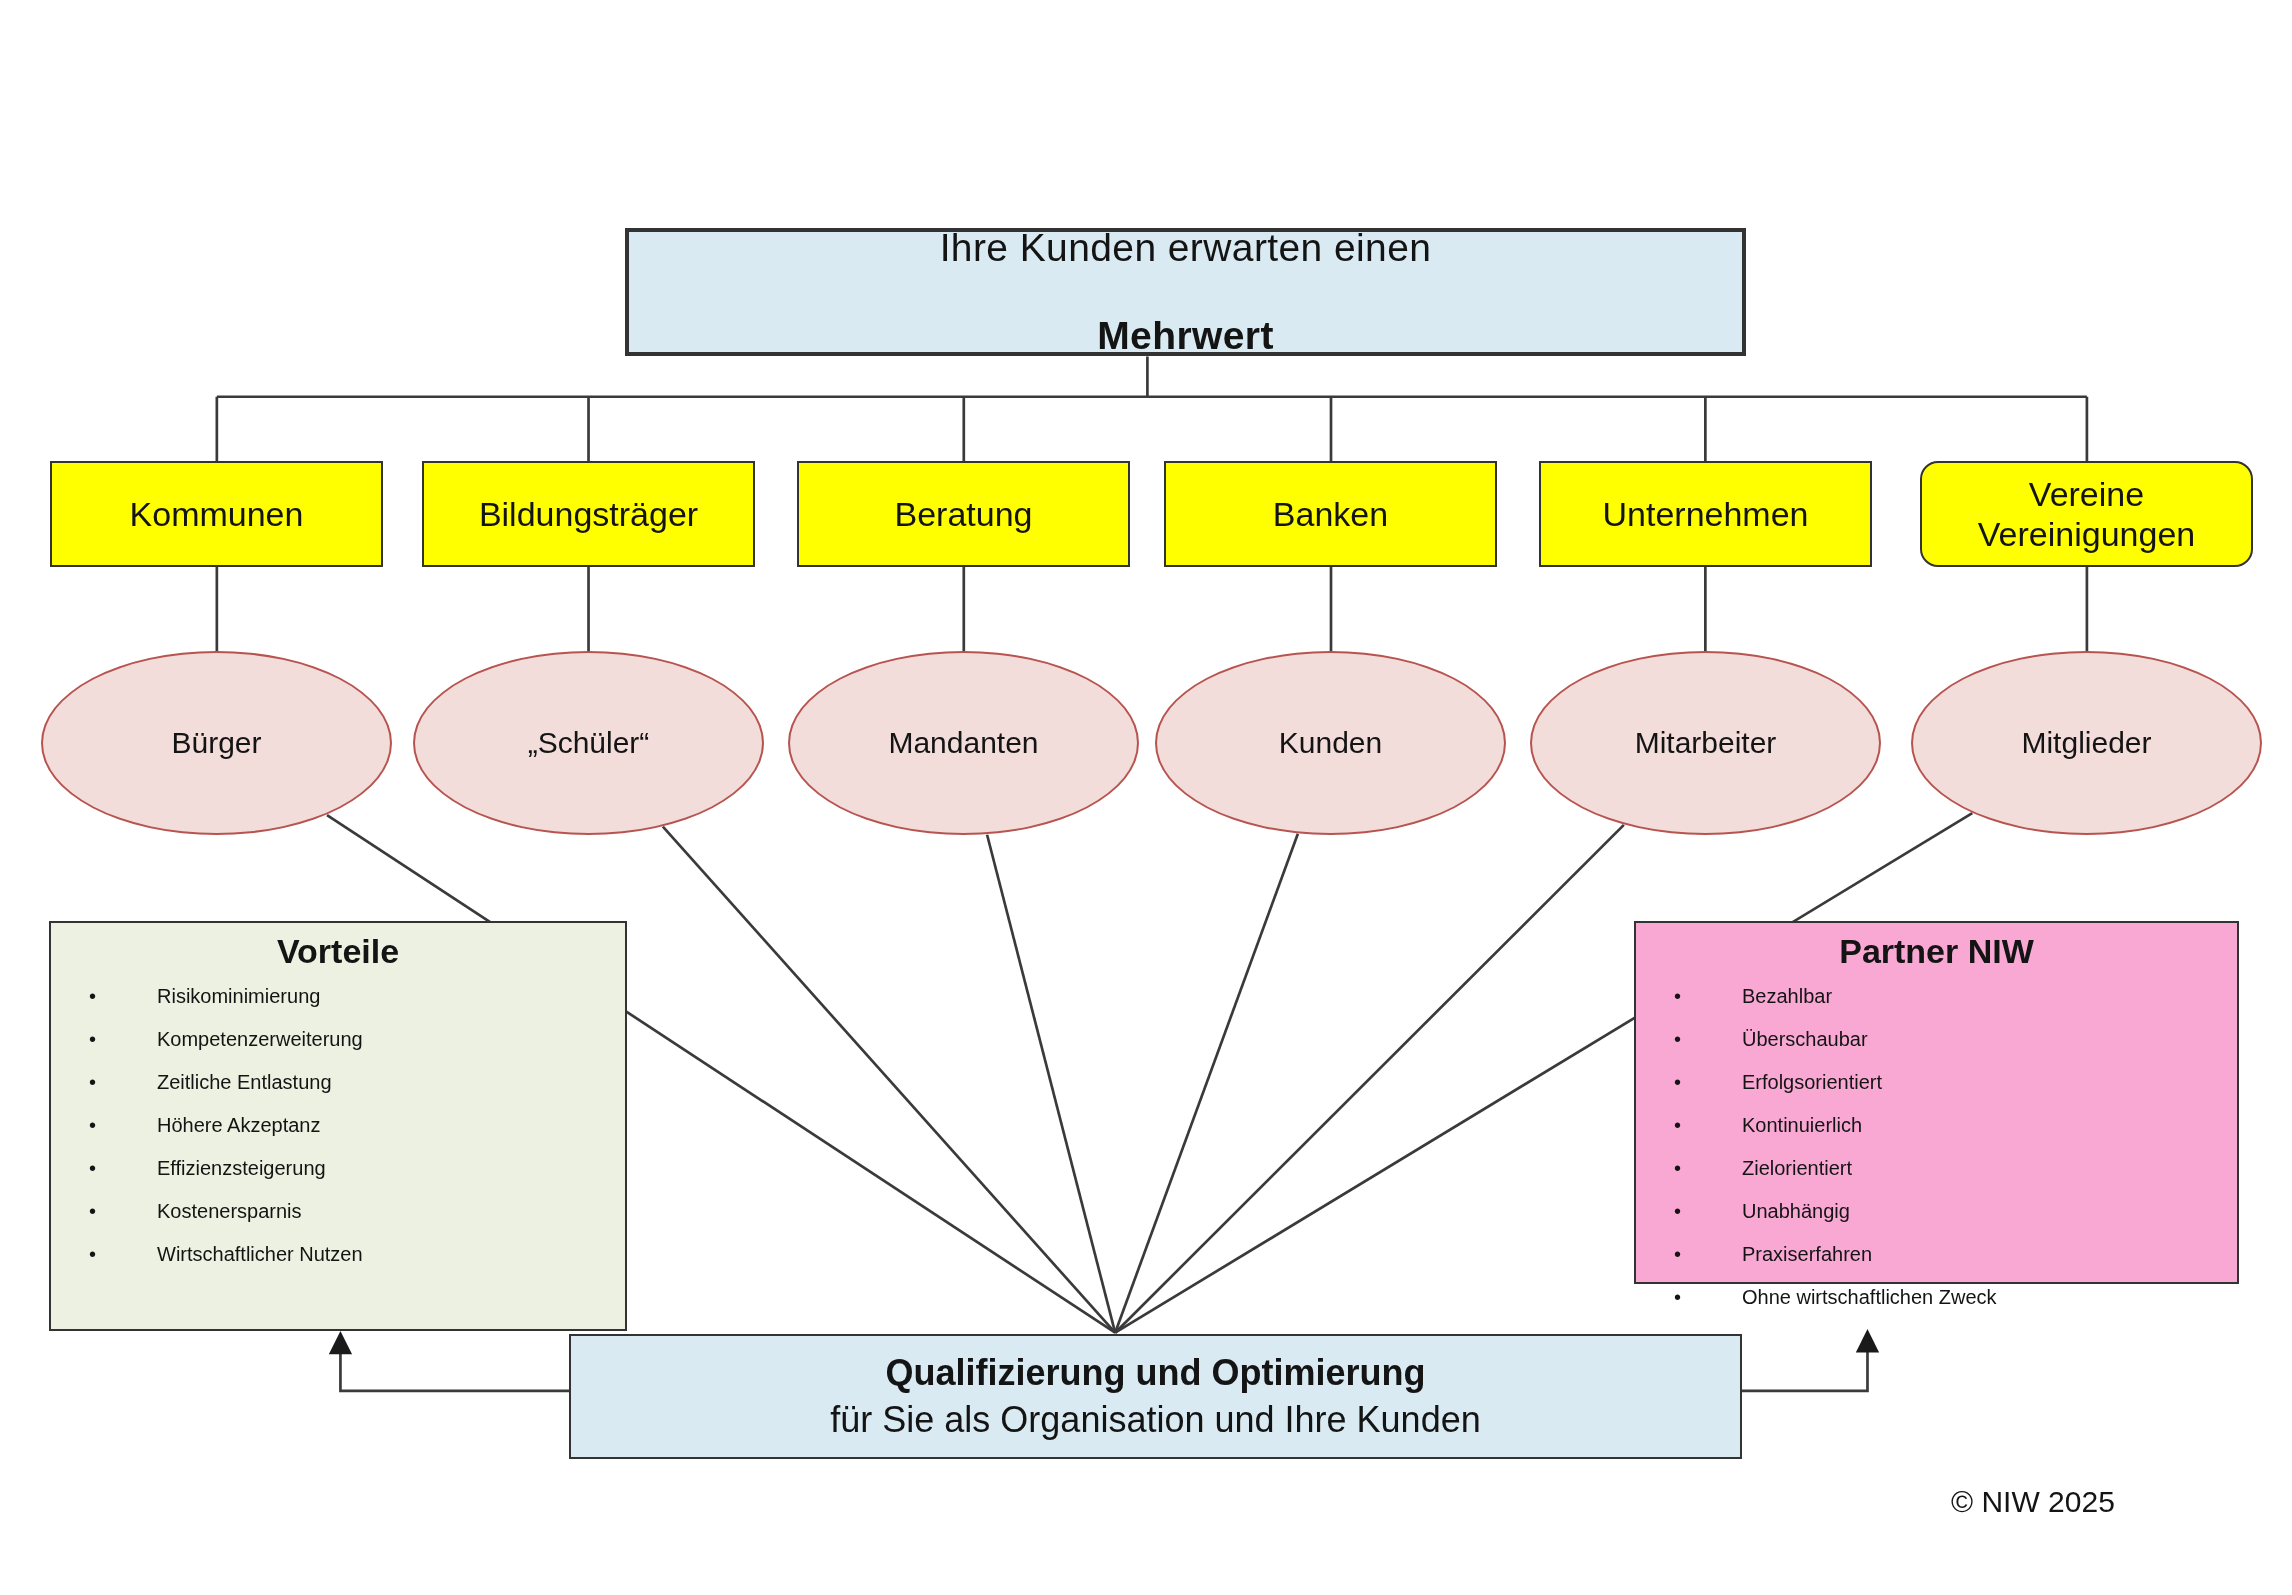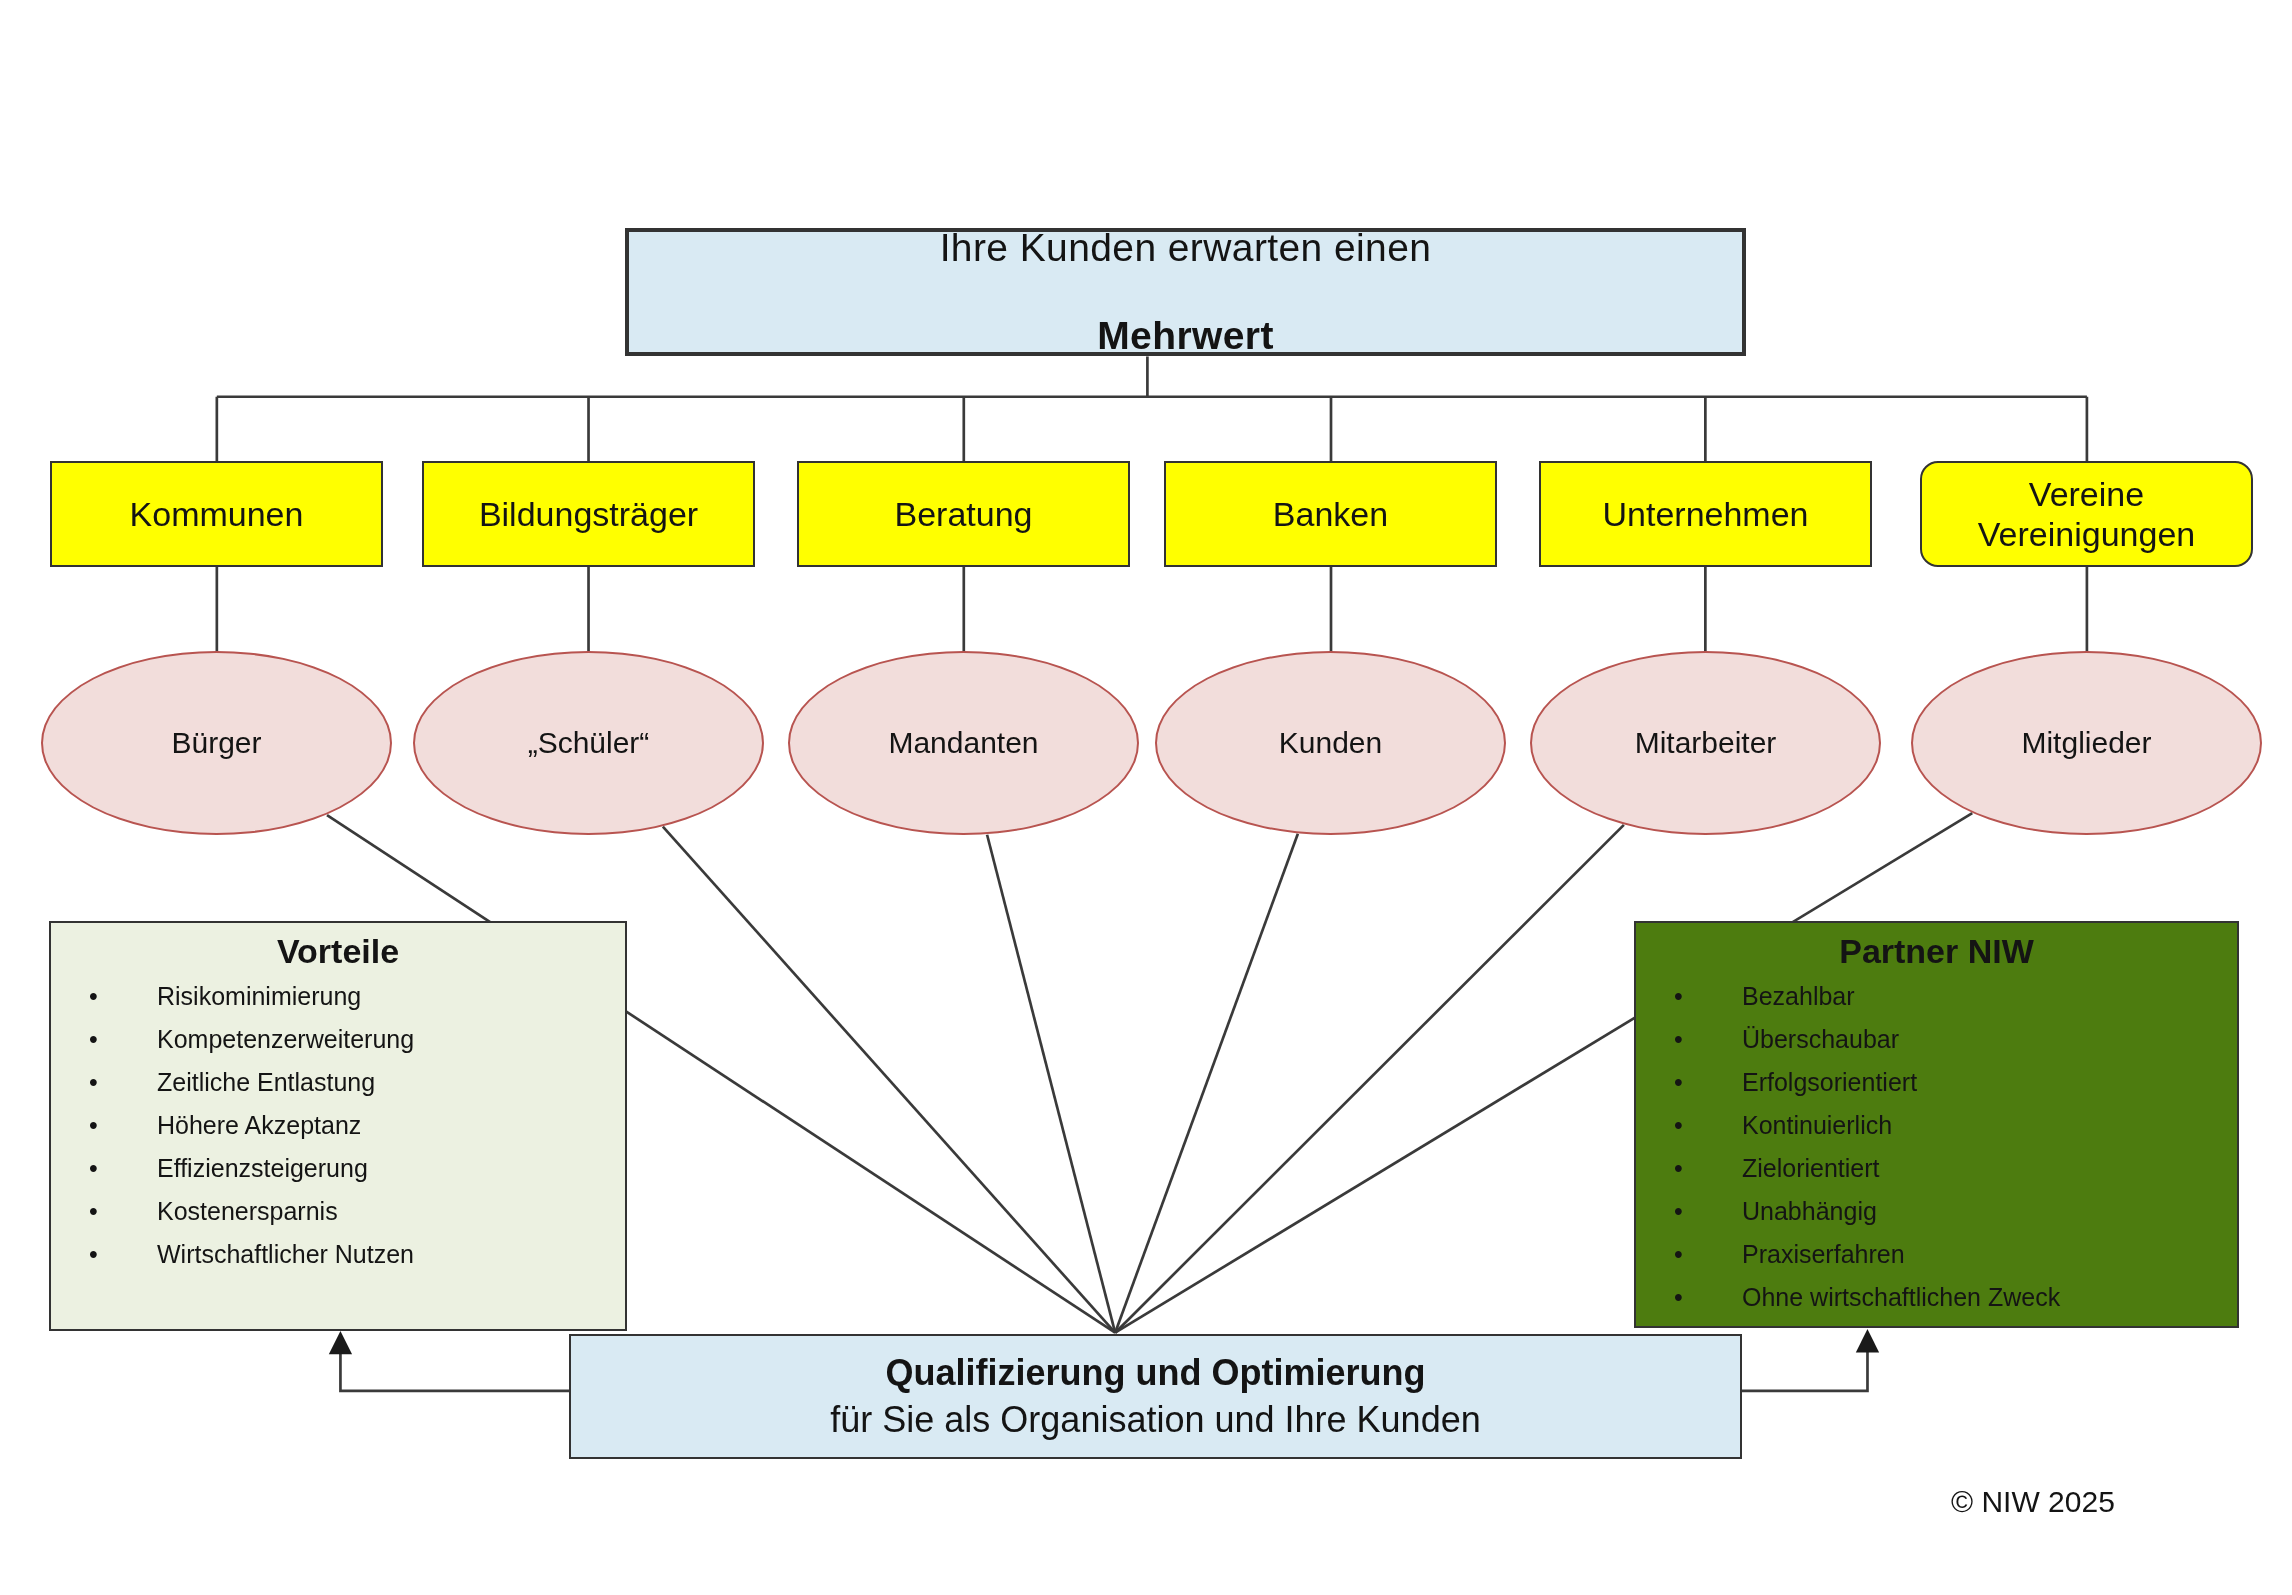--- a/index.html
+++ b/index.html
@@ -43,25 +43,25 @@
   .customer-4{left:1155px;}
   .customer-5{left:1530px;}
   .customer-6{left:1911px;}
   
   .panel{position:absolute;box-sizing:border-box;z-index:1;}
   .vorteile-box{
     left:49px;top:921px;width:578px;height:410px;
     background:#ecf1e1;border:2.7px solid #333333;
   }
   .partner-box{
-    left:1634px;top:921px;width:605px;height:407px;
-    background:#4d7c0f;border:2.7px solid #333333;
+    left:1634px;top:921px;width:605px;height:363px;
+    background:#f9a8d4;border:2.7px solid #333333;
   }
   .panel-title{font-size:34px;font-weight:bold;text-align:center;margin-top:9px;}
-  .panel-list{list-style:none;margin:3.6px 0 0 0;padding:0;font-size:25px;line-height:43px;}
+  .panel-list{list-style:none;margin:3.6px 0 0 0;padding:0;font-size:20px;line-height:43px;}
   .panel-list li{position:relative;padding-left:106px;white-space:nowrap;}
   .panel-list li::before{content:"\2022";position:absolute;left:38px;top:0;}
   
   .bottom-box{
     left:569px;top:1334px;width:1173px;height:125px;
     background:#d9eaf3;border:2.7px solid #333333;
     flex-direction:column;line-height:1.3;
   }
   .bottom-line1{font-size:36px;font-weight:bold;}
   .bottom-line2{font-size:36px;}

